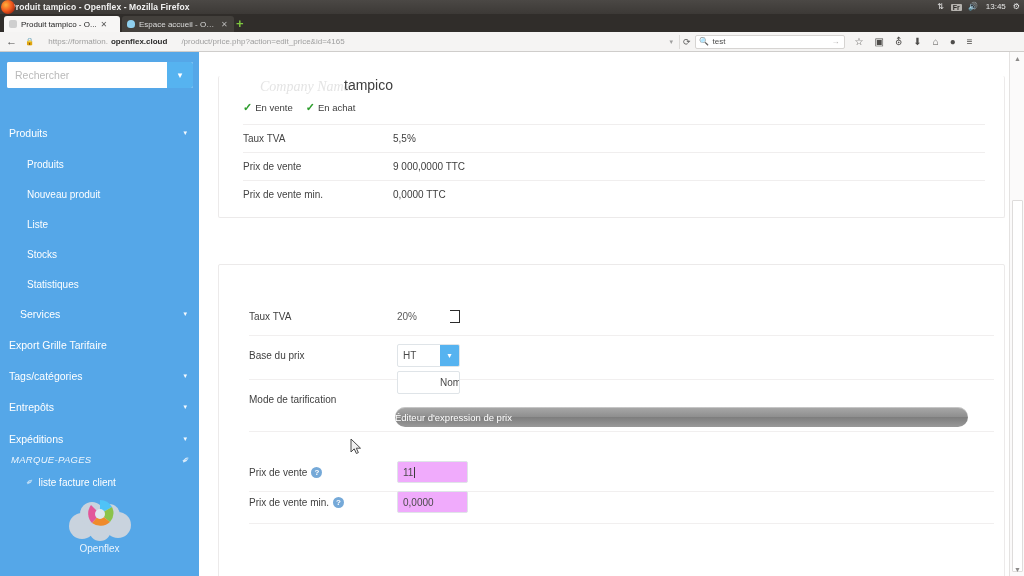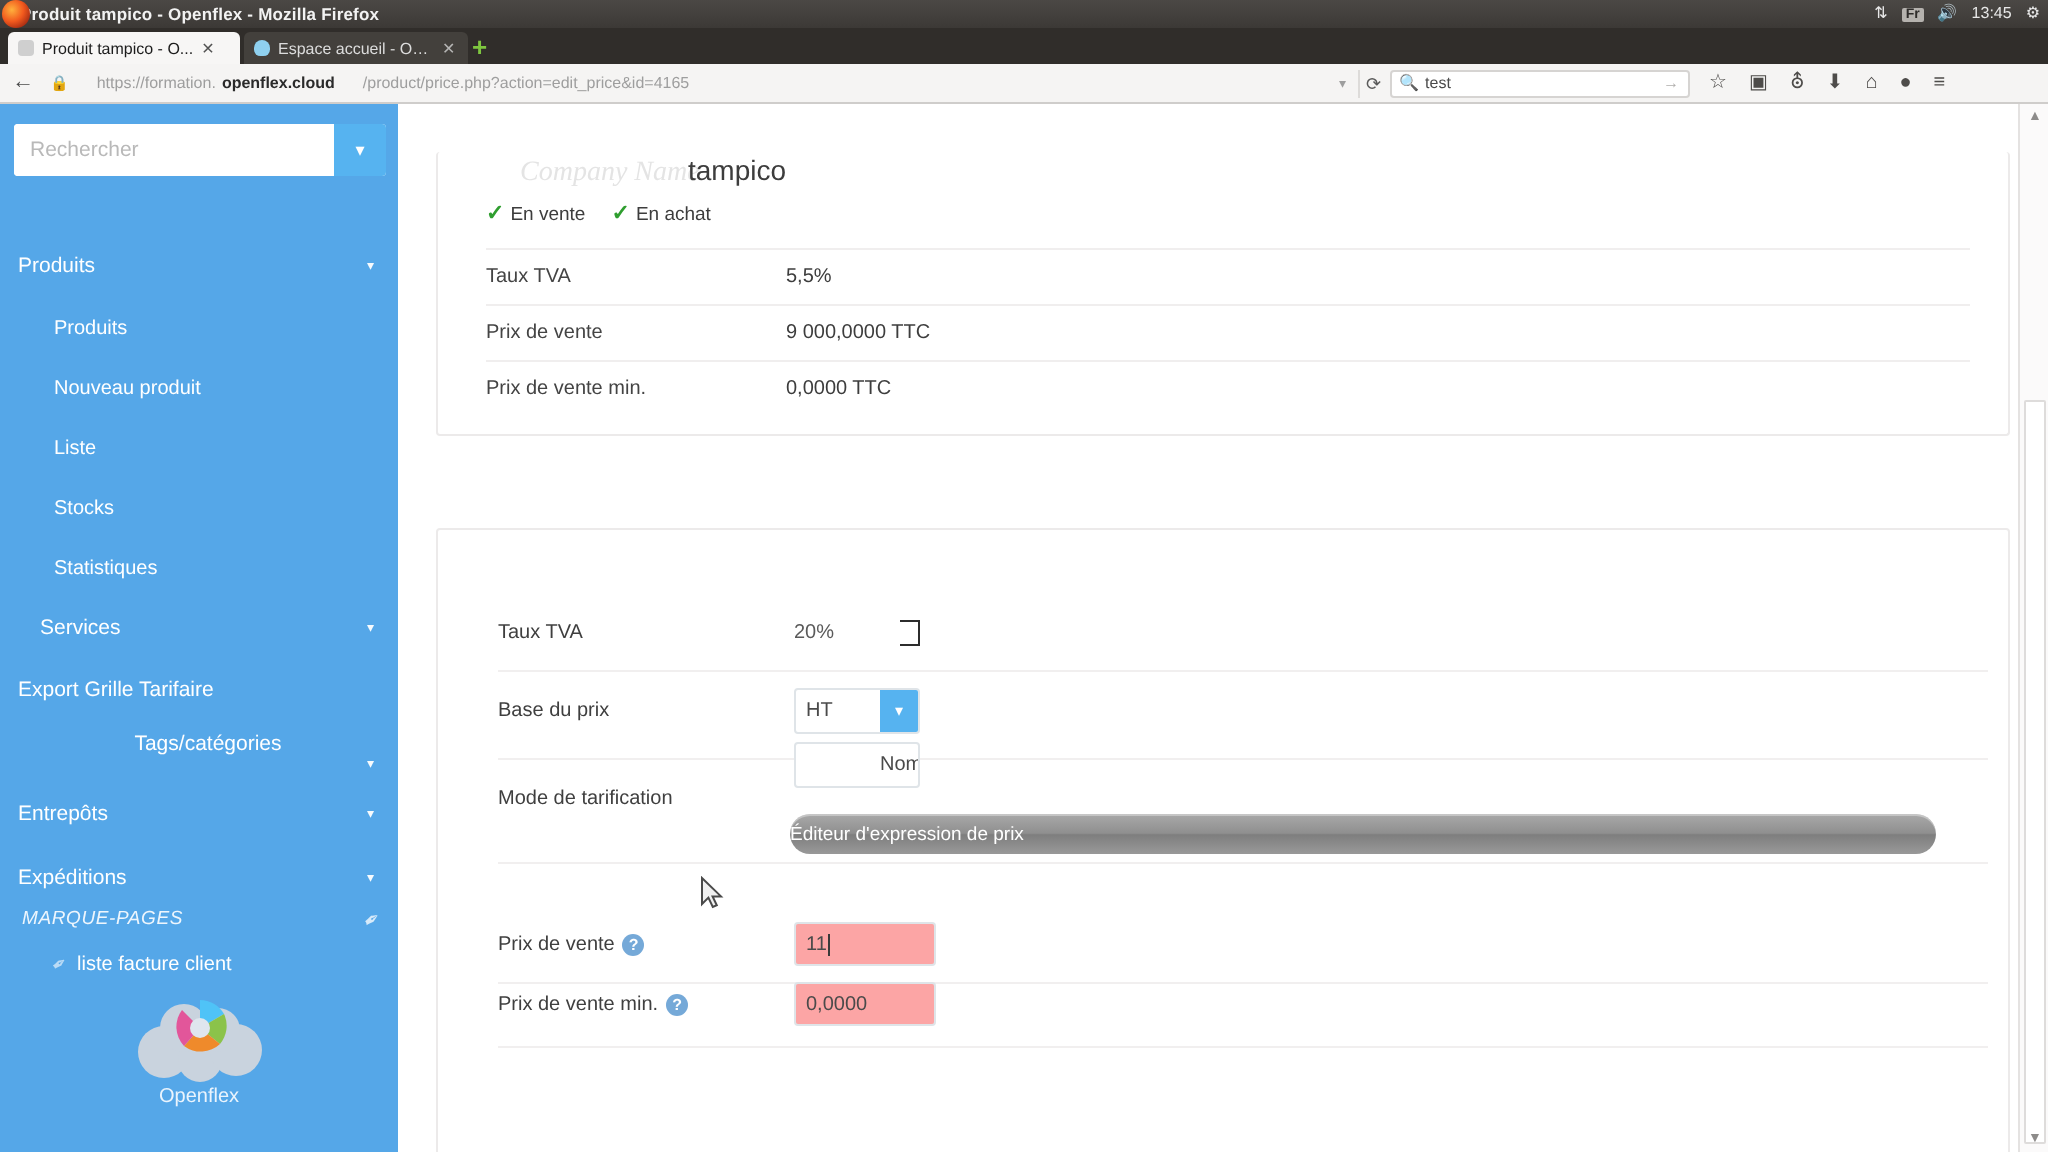--- a/index.html
+++ b/index.html
@@ -214,21 +214,21 @@
     height: 23px; width: 63px; border: 1px solid #dfe4e8; border-radius: 2px;
     background: #fff; display: flex; align-items: center; overflow: hidden;
   }
   .selectbox .val { flex: 1; padding-left: 5px; font-size: 10px; color: #4a4a4a; }
   .selectbox .arw {
     width: 19px; height: 100%; background: #56b3f0; color: #fff;
     display: flex; align-items: center; justify-content: center; font-size: 8px;
   }
   .inputbox {
     height: 22px; width: 71px; border: 1px solid #dfe4e8; border-radius: 2px;
-    background: #fca5a5; display: flex; align-items: center;
+    background: #f0abfc; display: flex; align-items: center;
     padding-left: 5px; font-size: 10px; color: #4a4a4a;
   }
   .caret { display: inline-block; width: 1px; height: 11px; background: #3a3a3a; margin-left: 1px; }
 
   .tooltip {
     position: absolute; left: 395px; top: 355px; width: 573px; height: 20px;
     border-radius: 10px;
     background: linear-gradient(to bottom, #a9a9a9 0%, #8f8f8f 48%, #7e7e7e 52%, #999999 100%);
     box-shadow: inset 0 1px 0 rgba(255,255,255,.35);
     display: flex; align-items: center;
@@ -339,21 +339,21 @@
       <div class="nav-sub" style="top:222px;">
         <span>Statistiques</span>
       </div>
       <div class="nav-group" style="top:252px;padding-left:20px;">
         <span>Services</span>
         <span class="nav-caret">▾</span>
       </div>
       <div class="nav-plain" style="top:283px;">
         <span>Export Grille Tarifaire</span>
       </div>
-      <div class="nav-group" style="top:314px;flex-direction:column;">
+      <div class="nav-group" style="top:314px;">
         <span>Tags/catégories</span>
         <span class="nav-caret">▾</span>
       </div>
       <div class="nav-group" style="top:345px;">
         <span>Entrepôts</span>
         <span class="nav-caret">▾</span>
       </div>
       <div class="nav-group" style="top:377px;">
         <span>Expéditions</span>
         <span class="nav-caret">▾</span>

